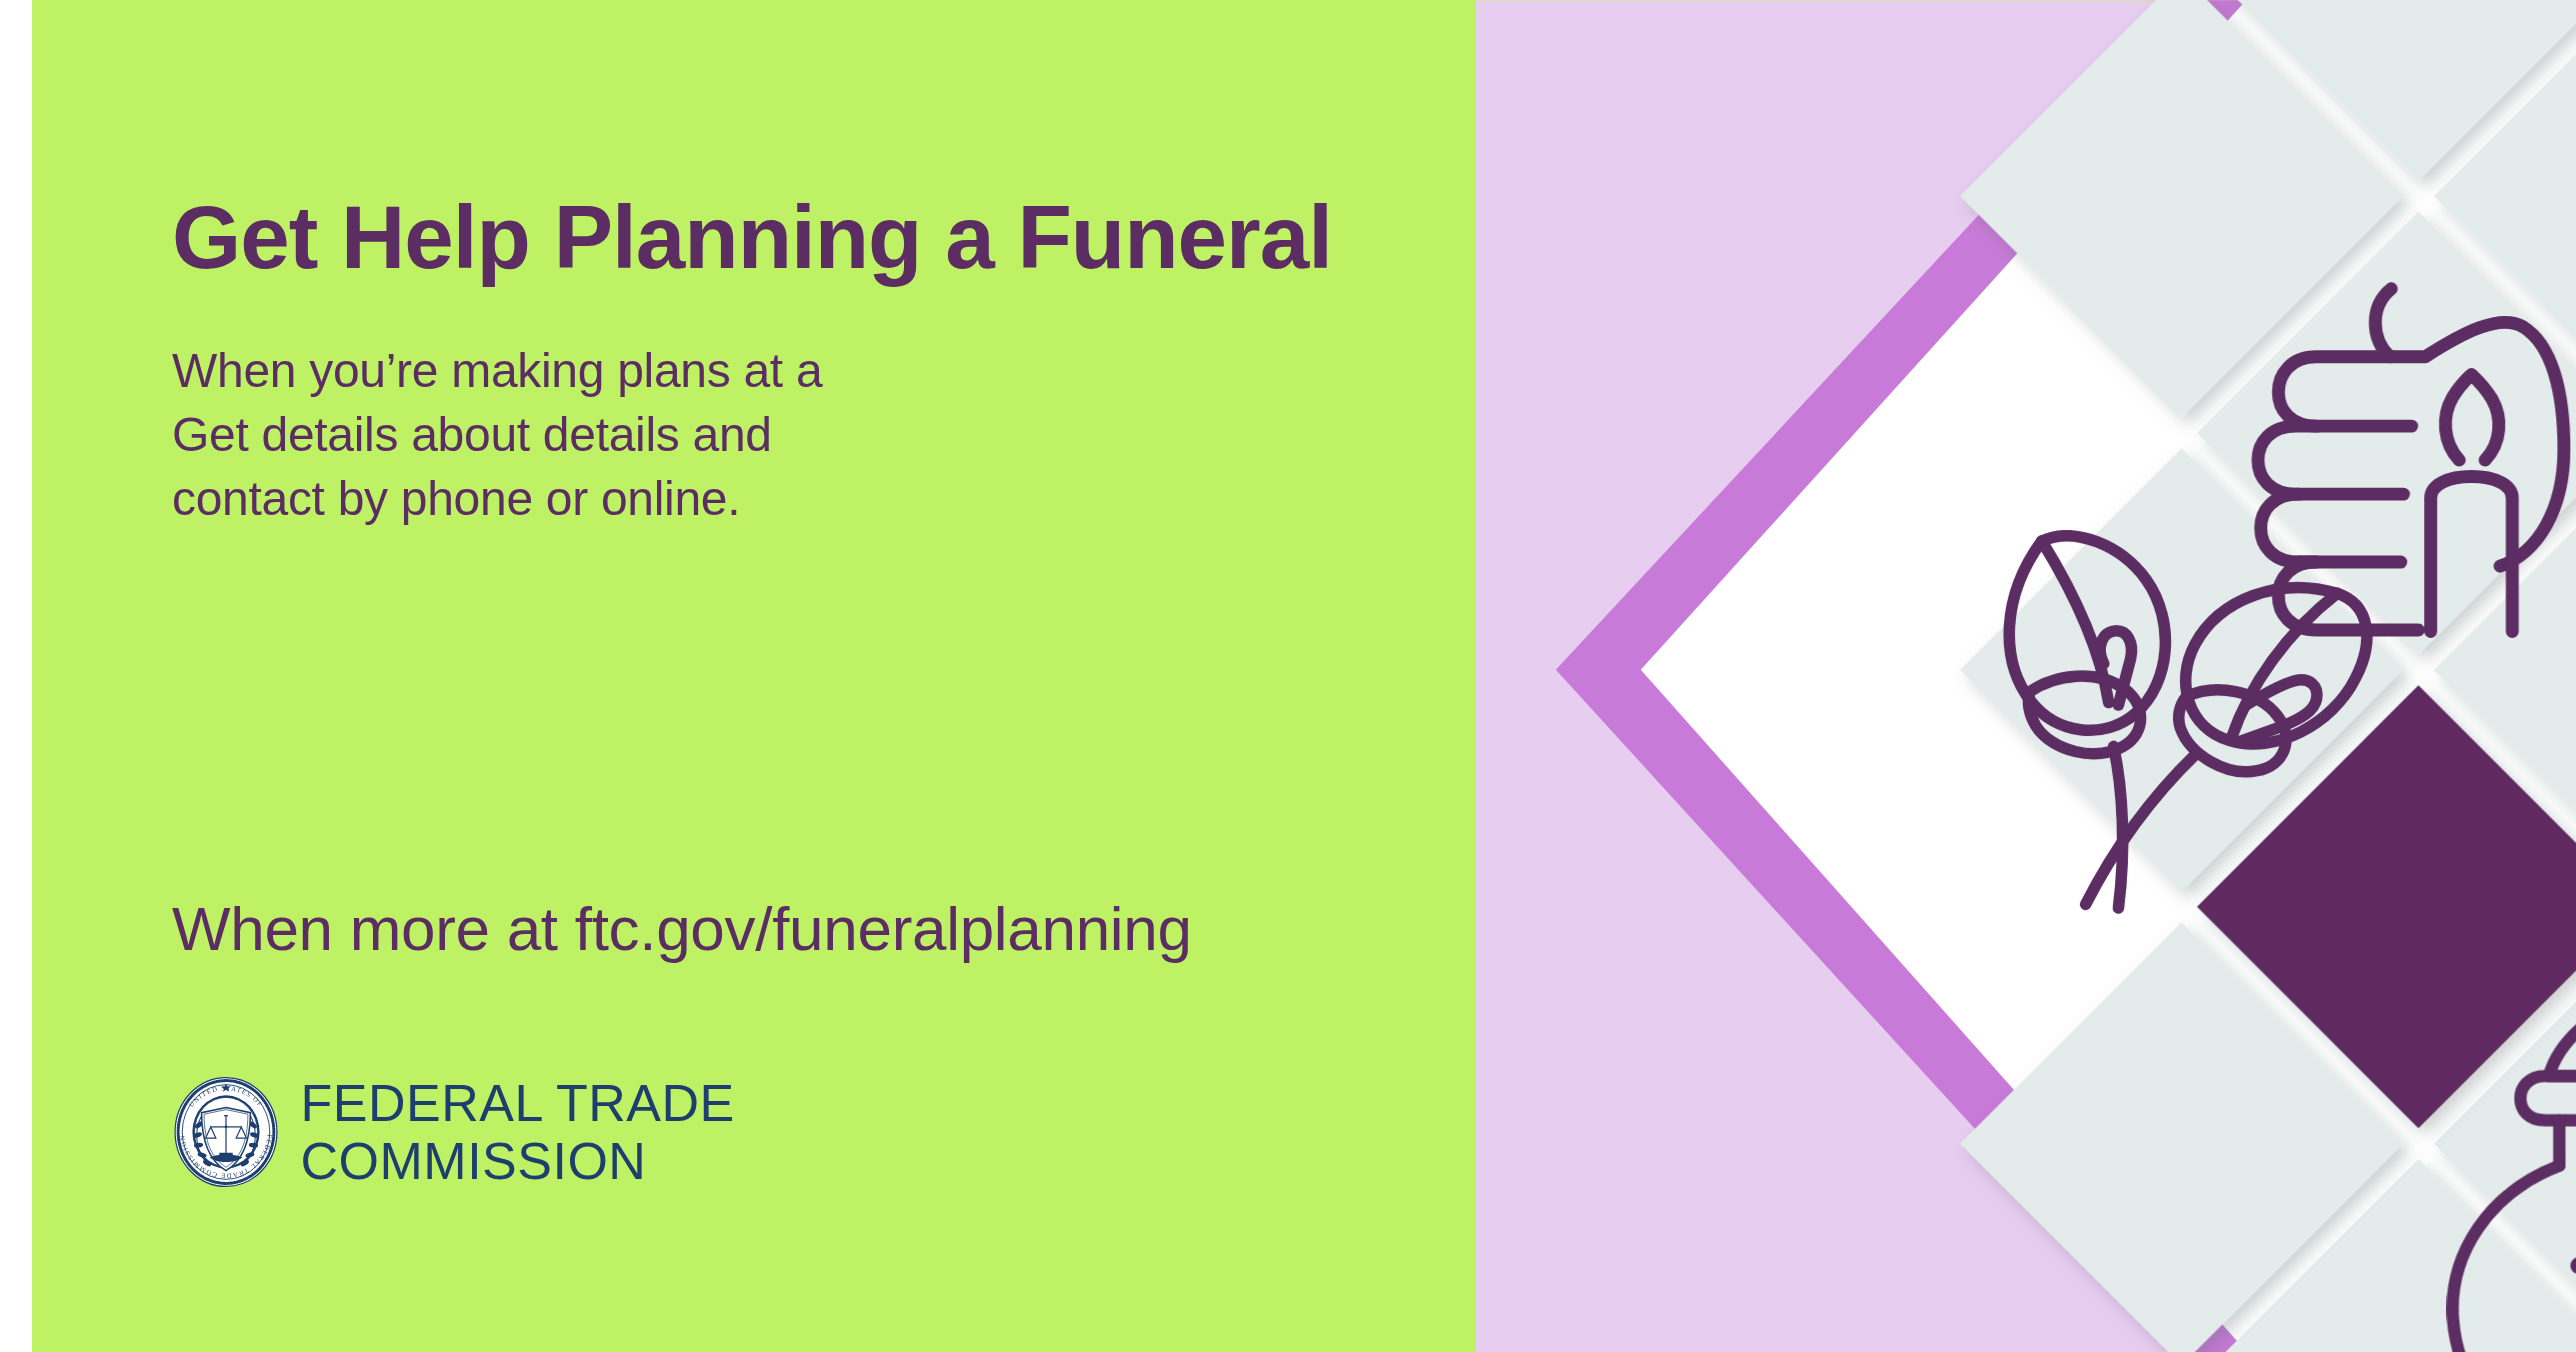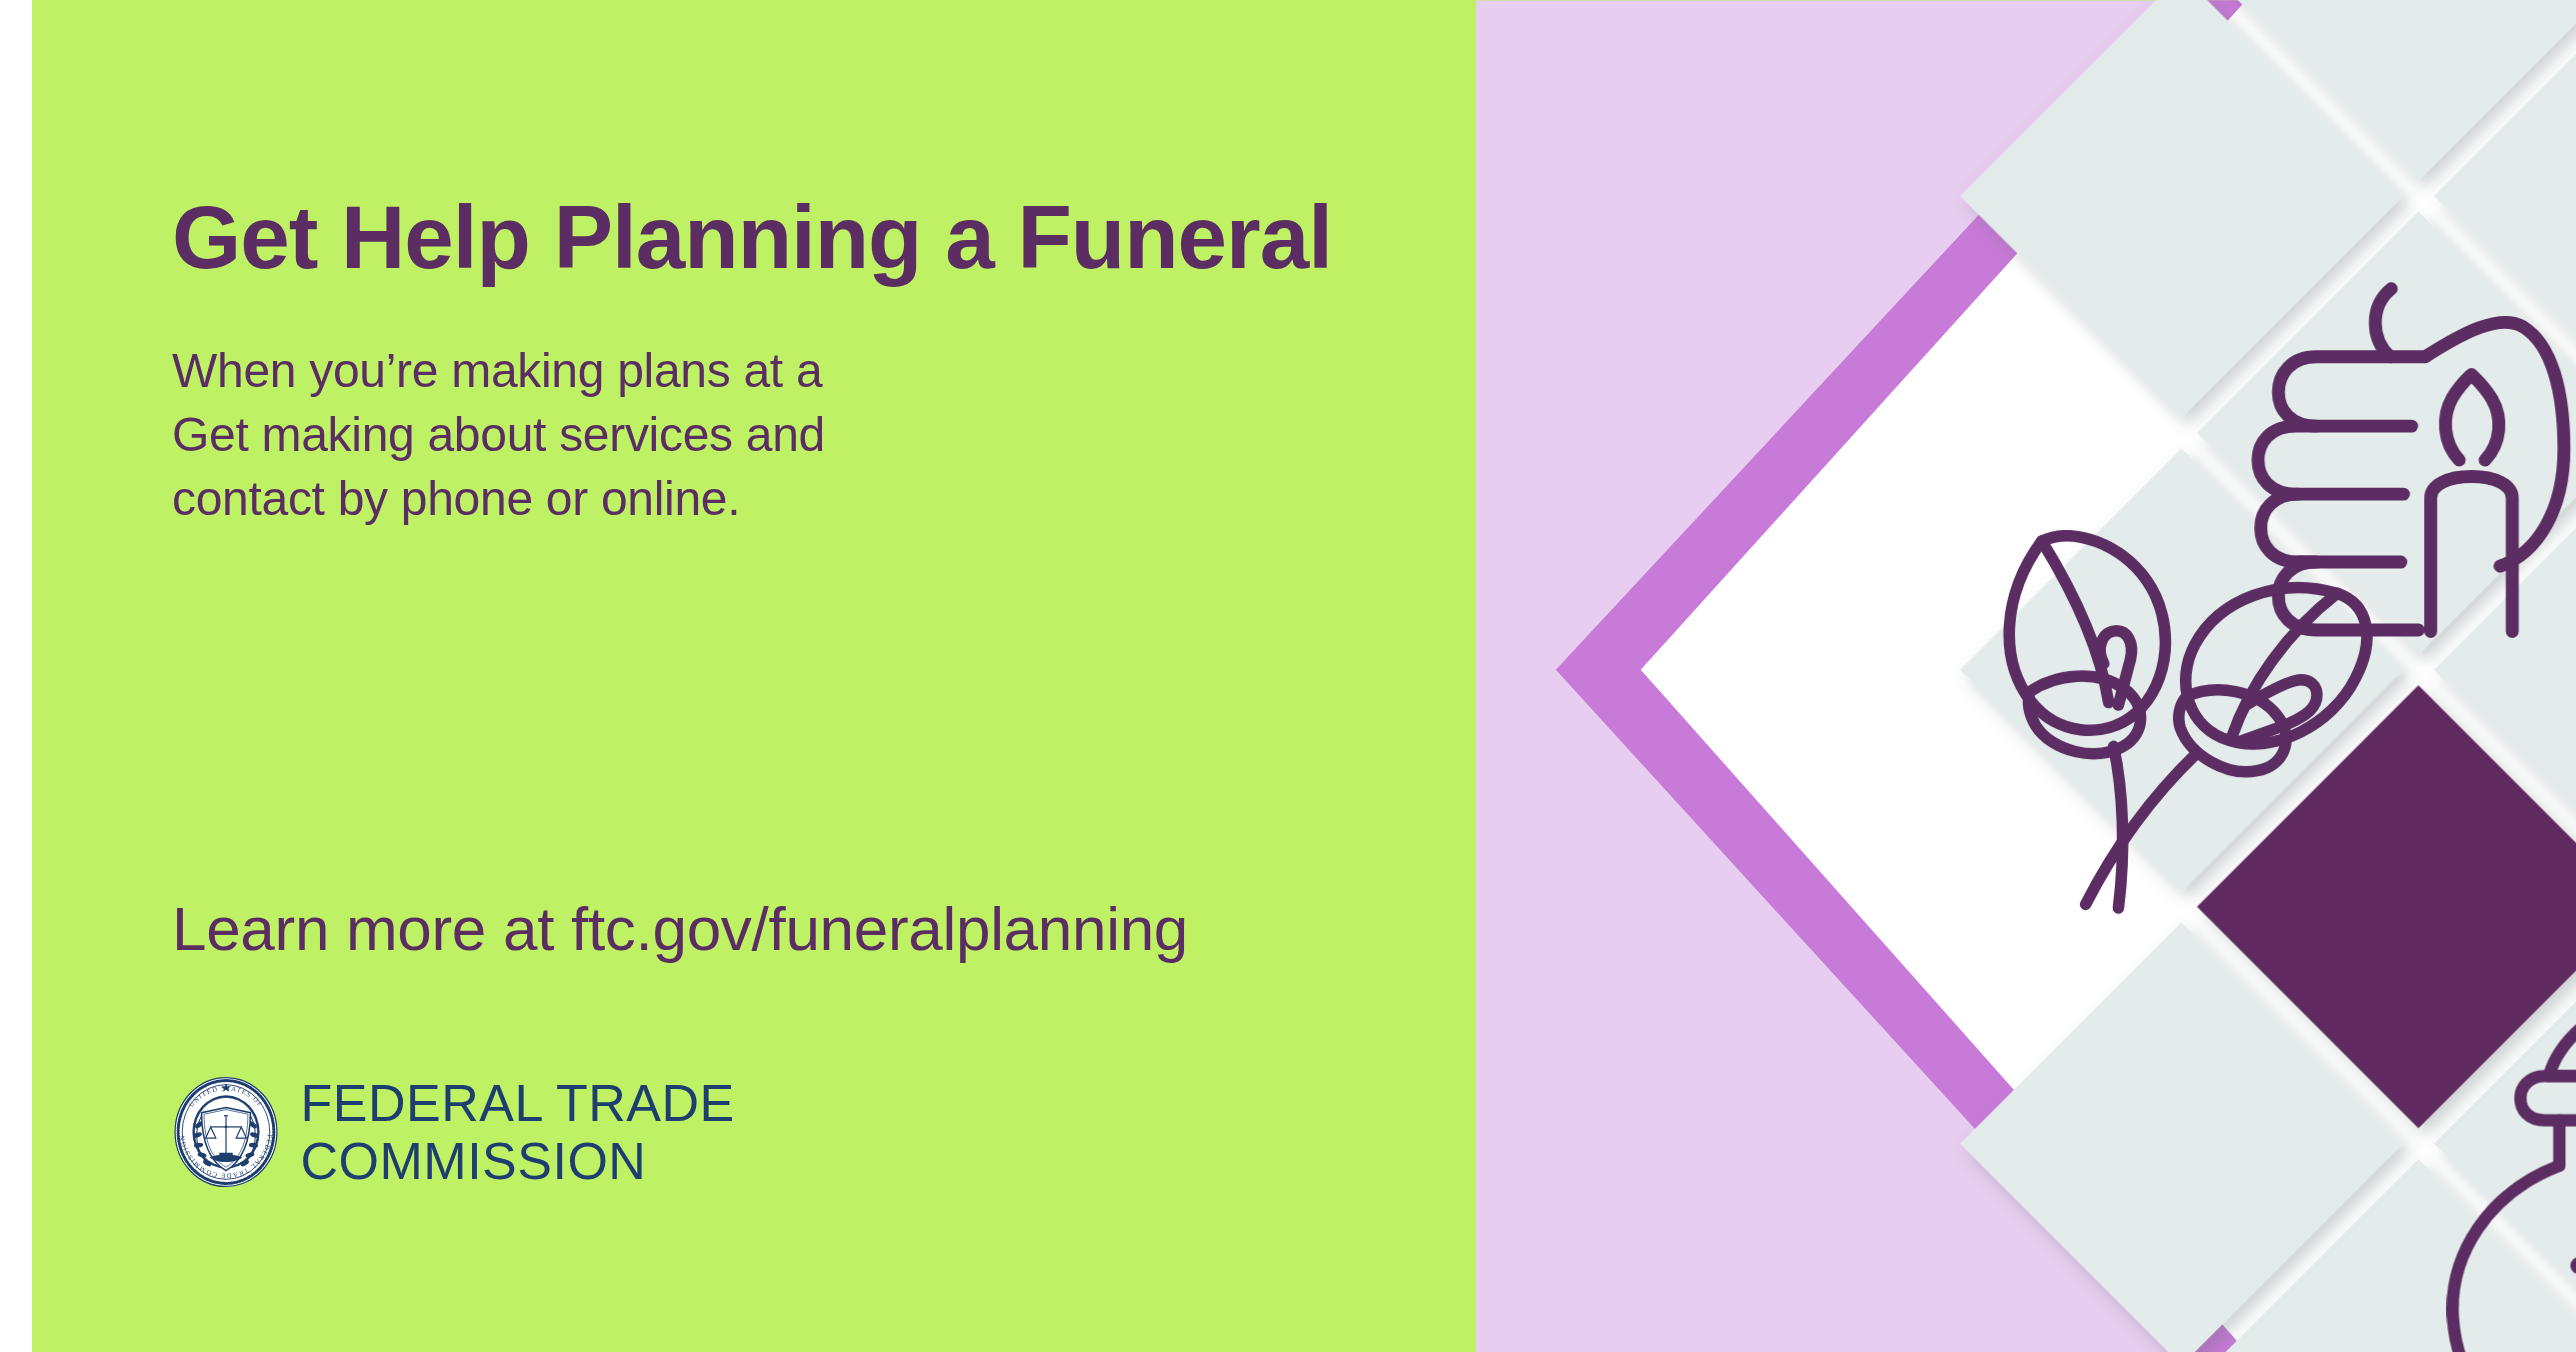--- a/index.html
+++ b/index.html
@@ -235,25 +235,25 @@
       </g>
     </svg>
   </div>
 
   <div id="text-col">
 
     <h1 id="headline">Get Help Planning a Funeral</h1>
 
     <div id="body-copy">
       <span class="bline">When you’re making plans at a</span>
-      <span class="bline">Get making about services and</span>
+      <span class="bline">Get details about details and</span>
       <span class="bline">contact by phone or online.</span>
     </div>
 
-    <div id="learn-line"><span>Learn more at </span><span class="url">ftc.gov/funeralplanning</span></div>
+    <div id="learn-line"><span>When more at </span><span class="url">ftc.gov/funeralplanning</span></div>
 
     <div id="ftc-lockup">
 
       <svg id="ftc-seal" viewBox="0 0 220 220" xmlns="http://www.w3.org/2000/svg">
         <defs>
           <path id="ringTop" d="M 110,110 m -82,0 a 82,82 0 1,1 164,0" fill="none"></path>
           <path id="ringBot" d="M 110,110 m 82,0 a 82,82 0 1,1 -164,0" fill="none"></path>
         </defs>
 
         <ellipse cx="110" cy="110" rx="100" ry="107" fill="#ffffff" stroke="#1d3e6e" stroke-width="2.4"></ellipse>

